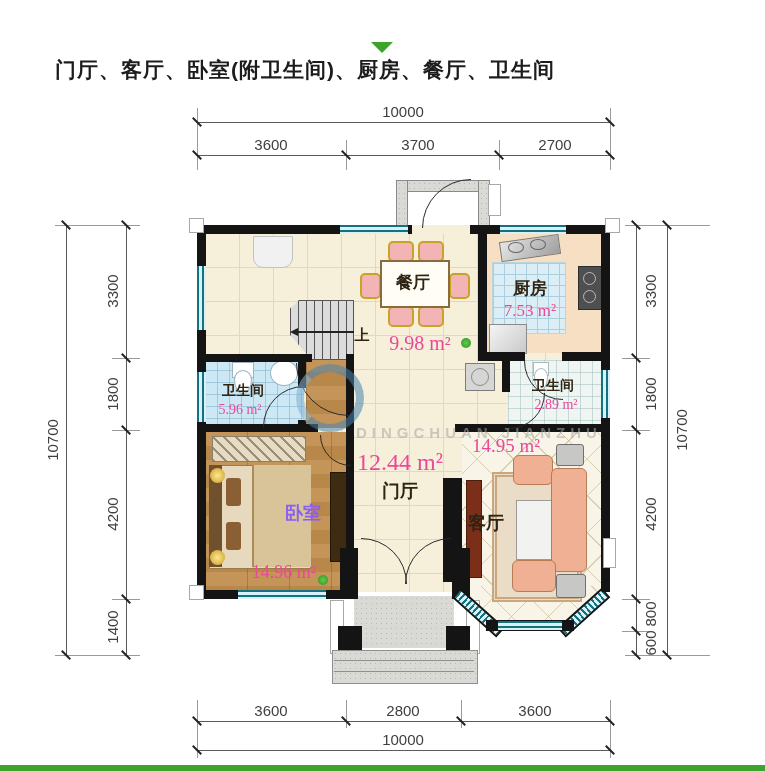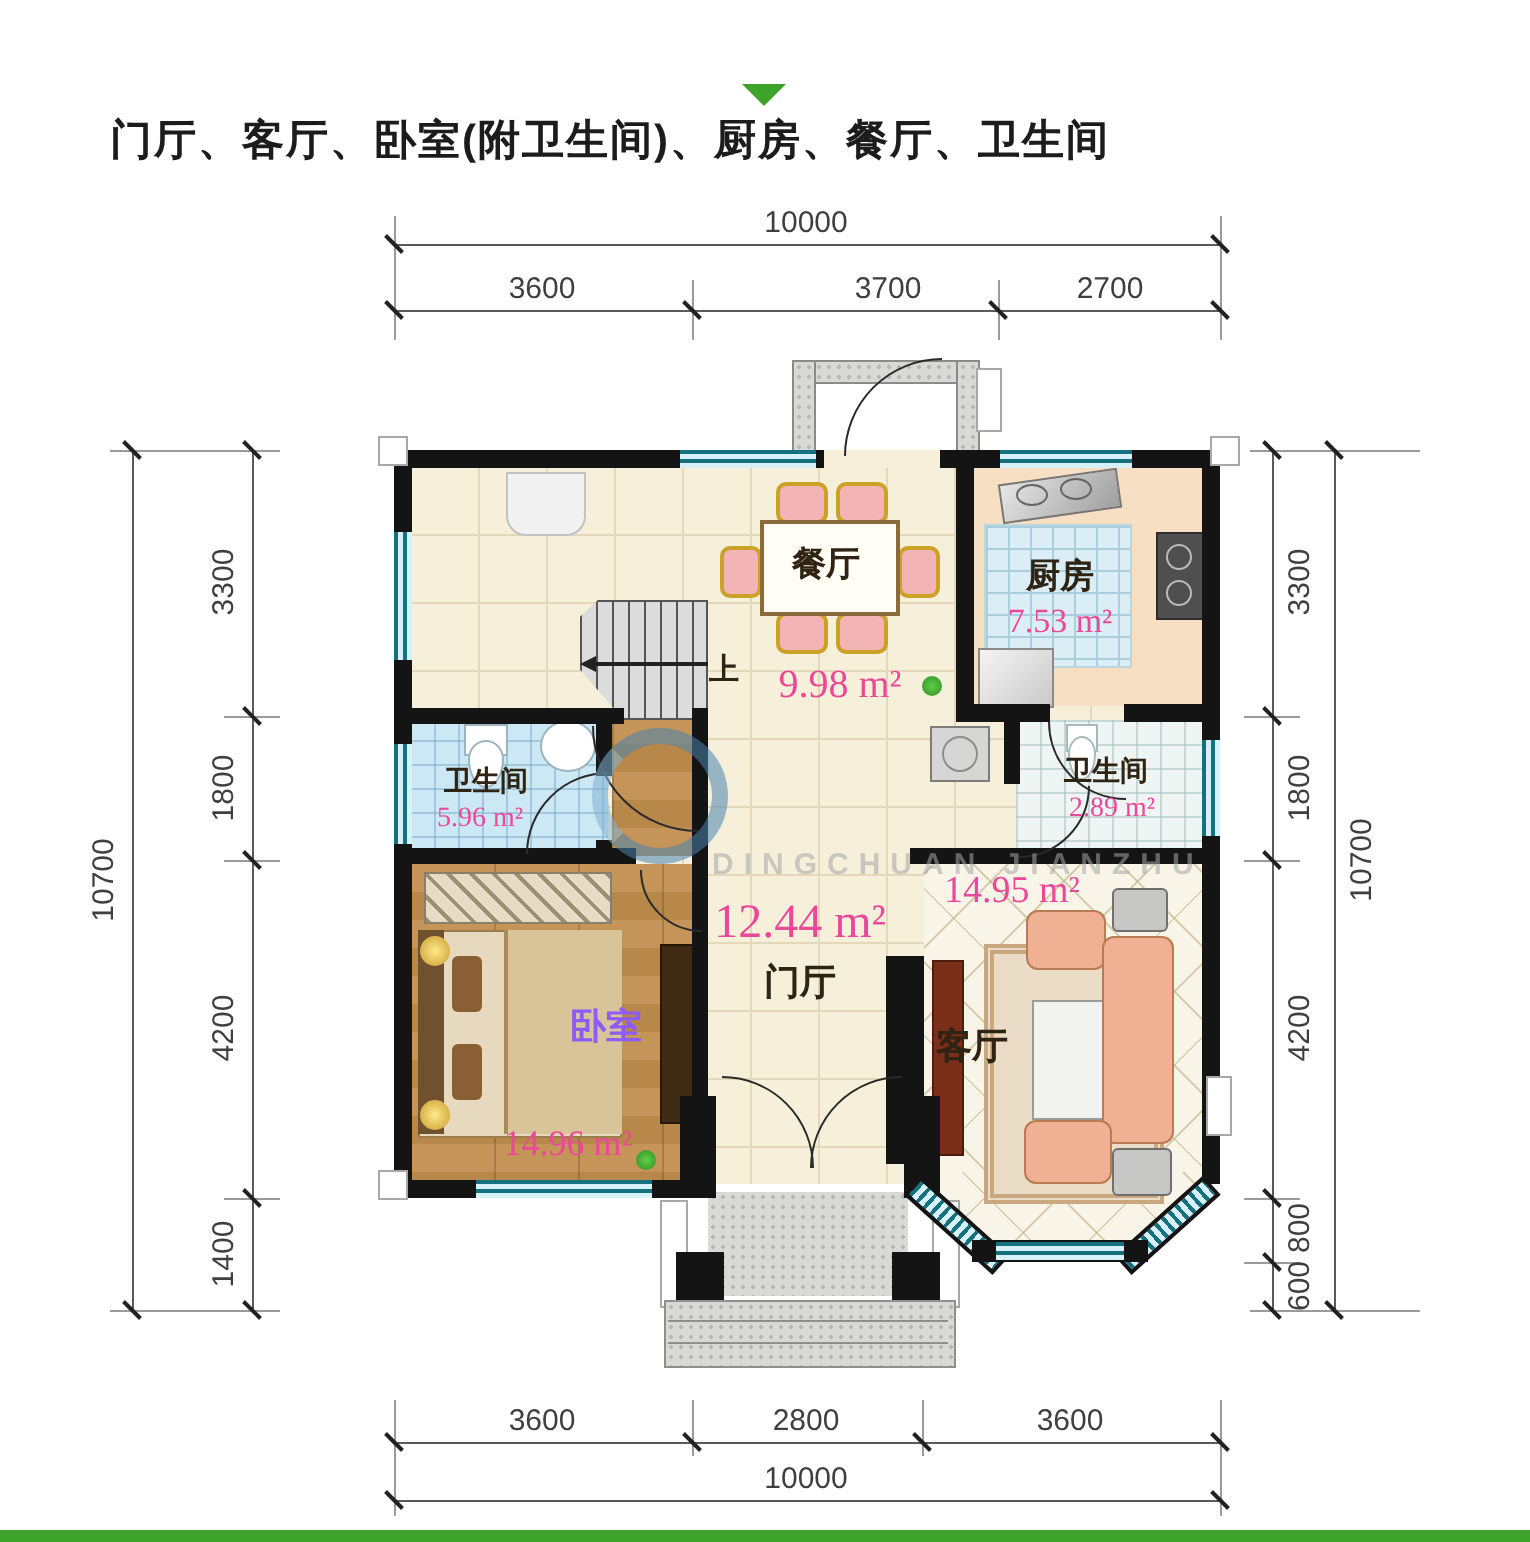--- a/index.html
+++ b/index.html
@@ -208,21 +208,21 @@
   <div class="abs dimline" style="left:197px;top:122px;width:413px;height:1px;"></div>
   <div class="abs dimline" style="left:197px;top:155px;width:413px;height:1px;"></div>
   <div class="abs tick" style="left:191px;top:121px;"></div>
   <div class="abs tick" style="left:604px;top:121px;"></div>
   <div class="abs tick" style="left:191px;top:154px;"></div>
   <div class="abs tick" style="left:340px;top:154px;"></div>
   <div class="abs tick" style="left:493px;top:154px;"></div>
   <div class="abs tick" style="left:604px;top:154px;"></div>
   <div class="abs dimlabel" style="left:403px;top:120px;">10000</div>
   <div class="abs dimlabel" style="left:271px;top:153px;">3600</div>
-  <div class="abs dimlabel" style="left:444px;top:153px;">3700</div>
+  <div class="abs dimlabel" style="left:418px;top:153px;">3700</div>
   <div class="abs dimlabel" style="left:555px;top:153px;">2700</div>
 
   <div class="abs ext" style="left:197px;top:700px;width:1px;height:58px;"></div>
   <div class="abs ext" style="left:610px;top:700px;width:1px;height:58px;"></div>
   <div class="abs ext" style="left:346px;top:700px;width:1px;height:28px;"></div>
   <div class="abs ext" style="left:461px;top:700px;width:1px;height:28px;"></div>
   <div class="abs dimline" style="left:197px;top:721px;width:413px;height:1px;"></div>
   <div class="abs dimline" style="left:197px;top:750px;width:413px;height:1px;"></div>
   <div class="abs tick" style="left:191px;top:720px;"></div>
   <div class="abs tick" style="left:340px;top:720px;"></div>

